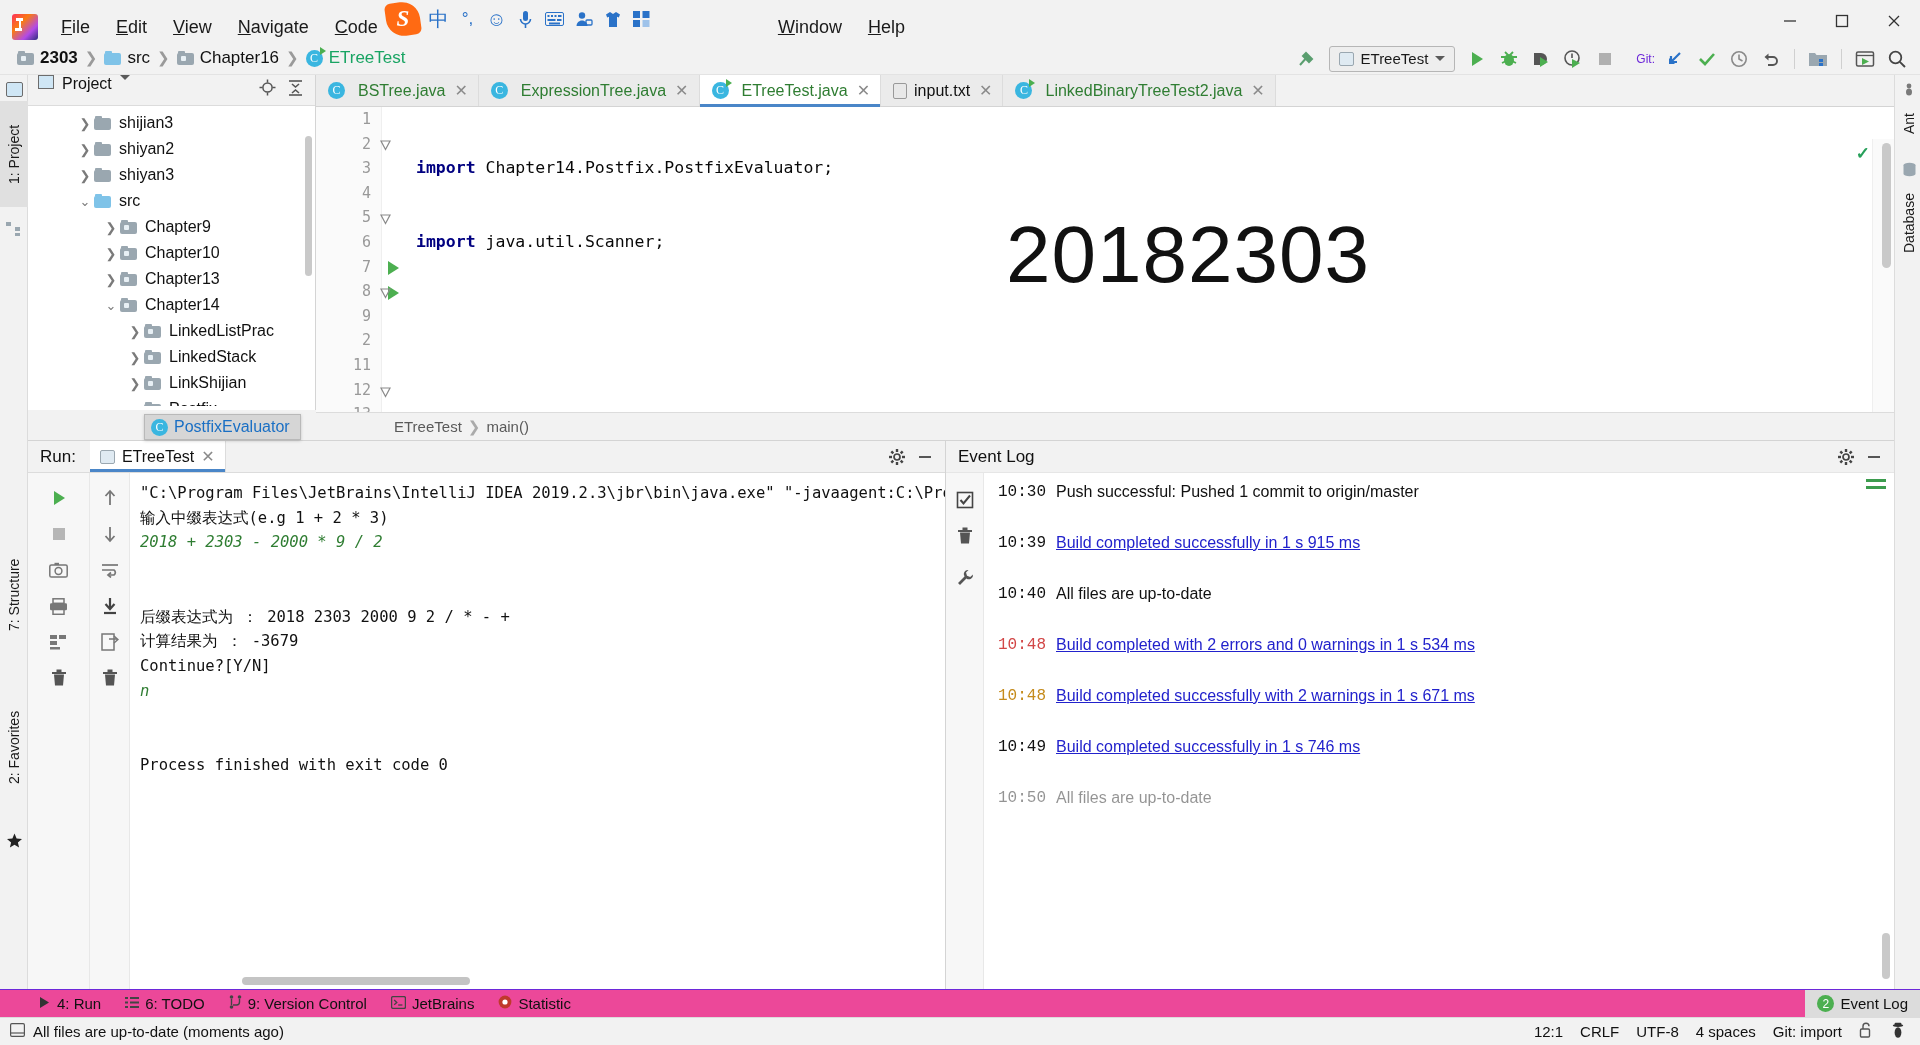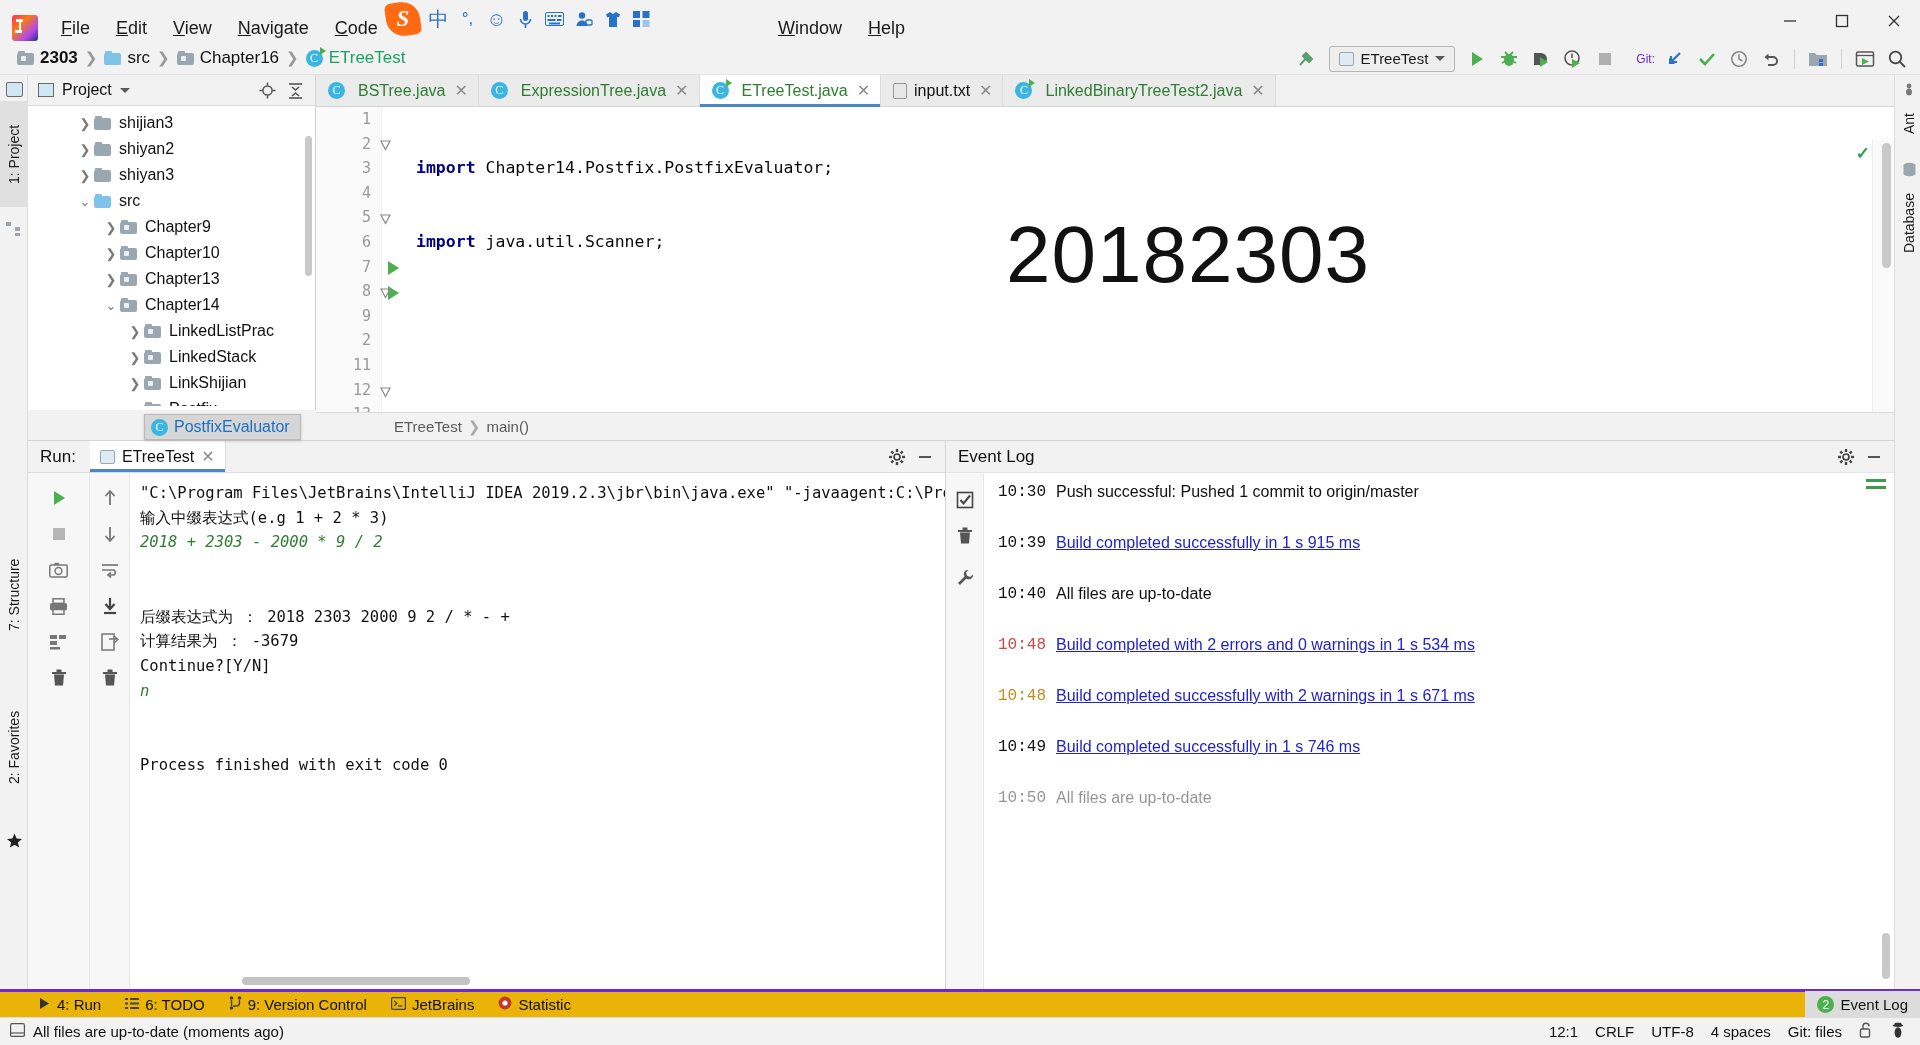--- a/index.html
+++ b/index.html
@@ -8,21 +8,21 @@
     font-family: "Liberation Sans", sans-serif;
     background: #f2f2f2; overflow: hidden;
     -webkit-font-smoothing: antialiased;
   }
   .app { position: relative; width: 1920px; height: 1045px; background: #f2f2f2; }
 
   
   .titlebar {
     position: absolute; top: 0; left: 0; width: 1920px; height: 58px;
     background: #f2f2f2; display: flex; align-items: center;
-    border-bottom: 2px solid #0f766e;
+    border-bottom: 5px solid #0f766e;
   }
   .ij-logo { width: 26px; height: 26px; margin-left: 12px; margin-right: 10px; position: relative; flex: none; }
   .ij-logo .sq { position: absolute; inset: 0; border-radius: 3px;
     background: linear-gradient(135deg,#fe315d 0%,#f97a12 35%,#b24ae8 70%,#2d2d7e 100%); }
   .ij-logo .bar { position: absolute; left: 4px; top: 4px; width: 7px; height: 3px; background: #fff; }
   .ij-logo .stem { position: absolute; left: 6.5px; top: 4px; width: 2.5px; height: 13px; background: #fff; }
   .ij-logo .foot { position: absolute; left: 3px; top: 14.5px; width: 7px; height: 3px; background: #fff; }
   .menu { display: flex; align-items: center; height: 42px; }
   .menu-item {
     padding: 0 13px; height: 42px; line-height: 42px; font-size: 18px; color: #1a1a1a;
@@ -116,21 +116,21 @@
     position: absolute; right: 0; top: 75px; width: 26px; bottom: 56px;
     background: #f2f2f2; border-left: 1px solid #dcdcdc;
   }
 
   
   .project-panel {
     position: absolute; left: 28px; top: 75px; width: 288px; height: 335px;
     background: #ffffff; border-right: 1px solid #d4d4d4;
   }
   .panel-head {
-    height: 31px; background: #f2f2f2; display: flex; align-items: center;
+    height: 31px; background: #f2f2f2; display: flex; align-items: flex-start;
     border-bottom: 1px solid #dcdcdc; padding-left: 10px;
   }
   .panel-title { font-size: 16px; color: #111; margin-left: 8px; }
   .panel-head-ic { width: 16px; height: 14px; border: 1.5px solid #6c6c6c; background: #cfe6f5; flex:none;}
   .panel-actions { margin-left: auto; display: flex; align-items: center; gap: 4px; padding-right: 8px; }
   .pa-btn { width: 24px; height: 24px; display:flex; align-items:center; justify-content:center; border-radius:3px; }
   .tree { padding-top: 4px; font-size: 16px; color: #111; position: relative; height: 300px; overflow: hidden; }
   .tnode { display: flex; align-items: center; height: 26px; padding-left: 10px; white-space: nowrap; }
   .tarrow { width: 18px; text-align: center; color: #7a7a7a; font-size: 13px; flex: none; }
   .tlabel { margin-left: 2px; }
@@ -236,21 +236,21 @@
   .ev-msg { font-size: 16px; color: #111; }
   .ev-msg.link { color: #2222cc; text-decoration: underline; }
   .ev-msg.err { color: #2222cc; text-decoration: underline; }
   .ev-scroll { position:absolute; right: 4px; bottom: 10px; width: 8px; height: 46px; background:#c9c9c9; border-radius:4px;}
   .ev-green-mark { position: absolute; right: 8px; top: 6px; width: 20px; height: 3px; background: #3c9c4e; }
   .ev-green-mark2 { position: absolute; right: 8px; top: 13px; width: 20px; height: 3px; background: #3c9c4e; }
 
   
   .bottom-strip {
     position: absolute; left: 0; right: 0; bottom: 28px; height: 28px;
-    background: #eab308; border-top: 3px solid #6d28d9; display: flex; align-items: center;
+    background: #ec4899; border-top: 1px solid #6d28d9; display: flex; align-items: center;
   }
   .bs-item { display: flex; align-items: center; gap: 6px; padding: 0 12px; height: 28px; font-size: 15px; color: #111; }
   .bs-item.right { margin-left: auto; background: #dcdcdc; }
   .badge {
     width: 17px; height: 17px; border-radius: 50%; background: #4caf50; color: #fff;
     font-size: 12px; display: flex; align-items: center; justify-content: center; flex:none;
   }
   .statusbar {
     position: absolute; left: 0; right: 0; bottom: 0; height: 28px;
     background: #f2f2f2; border-top: 1px solid #dcdcdc; display: flex; align-items: center;
@@ -1030,21 +1030,21 @@
             <line x1="0.6" y1="10" x2="14.4" y2="10" stroke="#555" stroke-width="1.2"></line>
           </svg>
       </span>
       <span>All files are up-to-date (moments ago)</span>
     </div>
     <div class="sb-right">
       <span>12:1</span>
       <span>CRLF</span>
       <span>UTF-8</span>
       <span>4 spaces</span>
-      <span>Git: files</span>
+      <span>Git: import</span>
       <span>
         <svg width="14" height="16" viewBox="0 0 14 16">
             <rect x="1.5" y="7" width="9" height="8" rx="1.2" fill="none" stroke="#555" stroke-width="1.4"></rect>
             <path d="M4 7 V4.2 a3 3 0 0 1 6 0" fill="none" stroke="#555" stroke-width="1.4"></path>
           </svg>
       </span>
       <span>
         <svg width="16" height="17" viewBox="0 0 16 17">
             <ellipse cx="8" cy="3.6" rx="5.2" ry="1.4" fill="#333"></ellipse>
             <rect x="4.6" y="0.8" width="6.8" height="3" rx="1" fill="#333"></rect>

